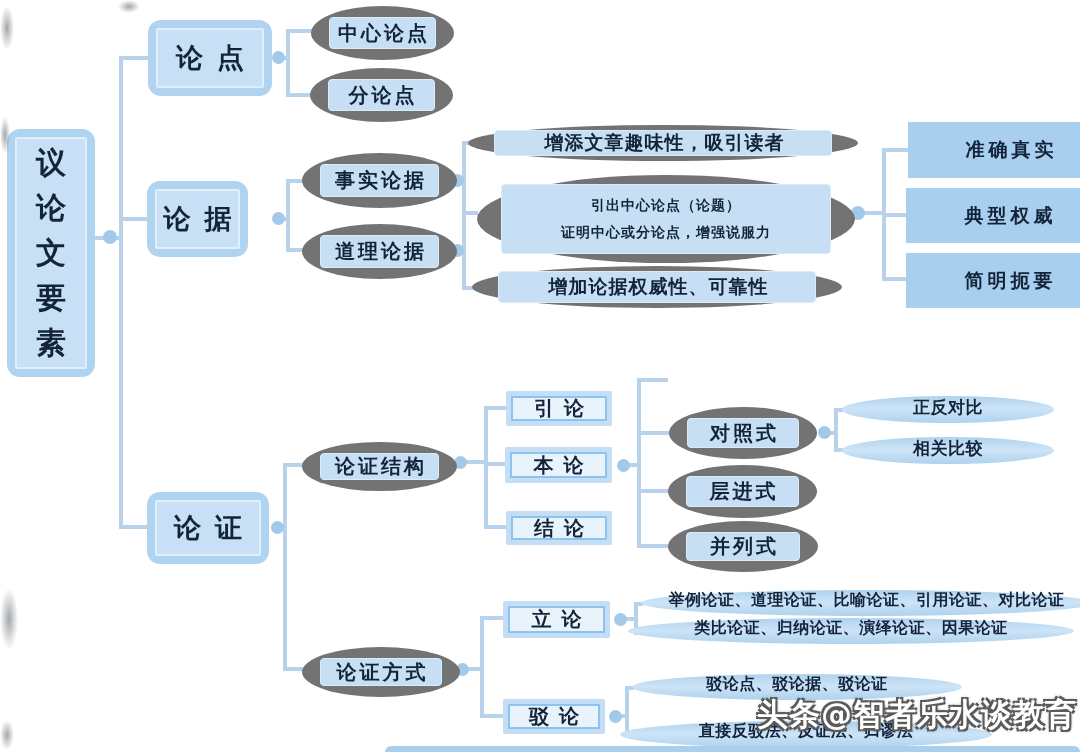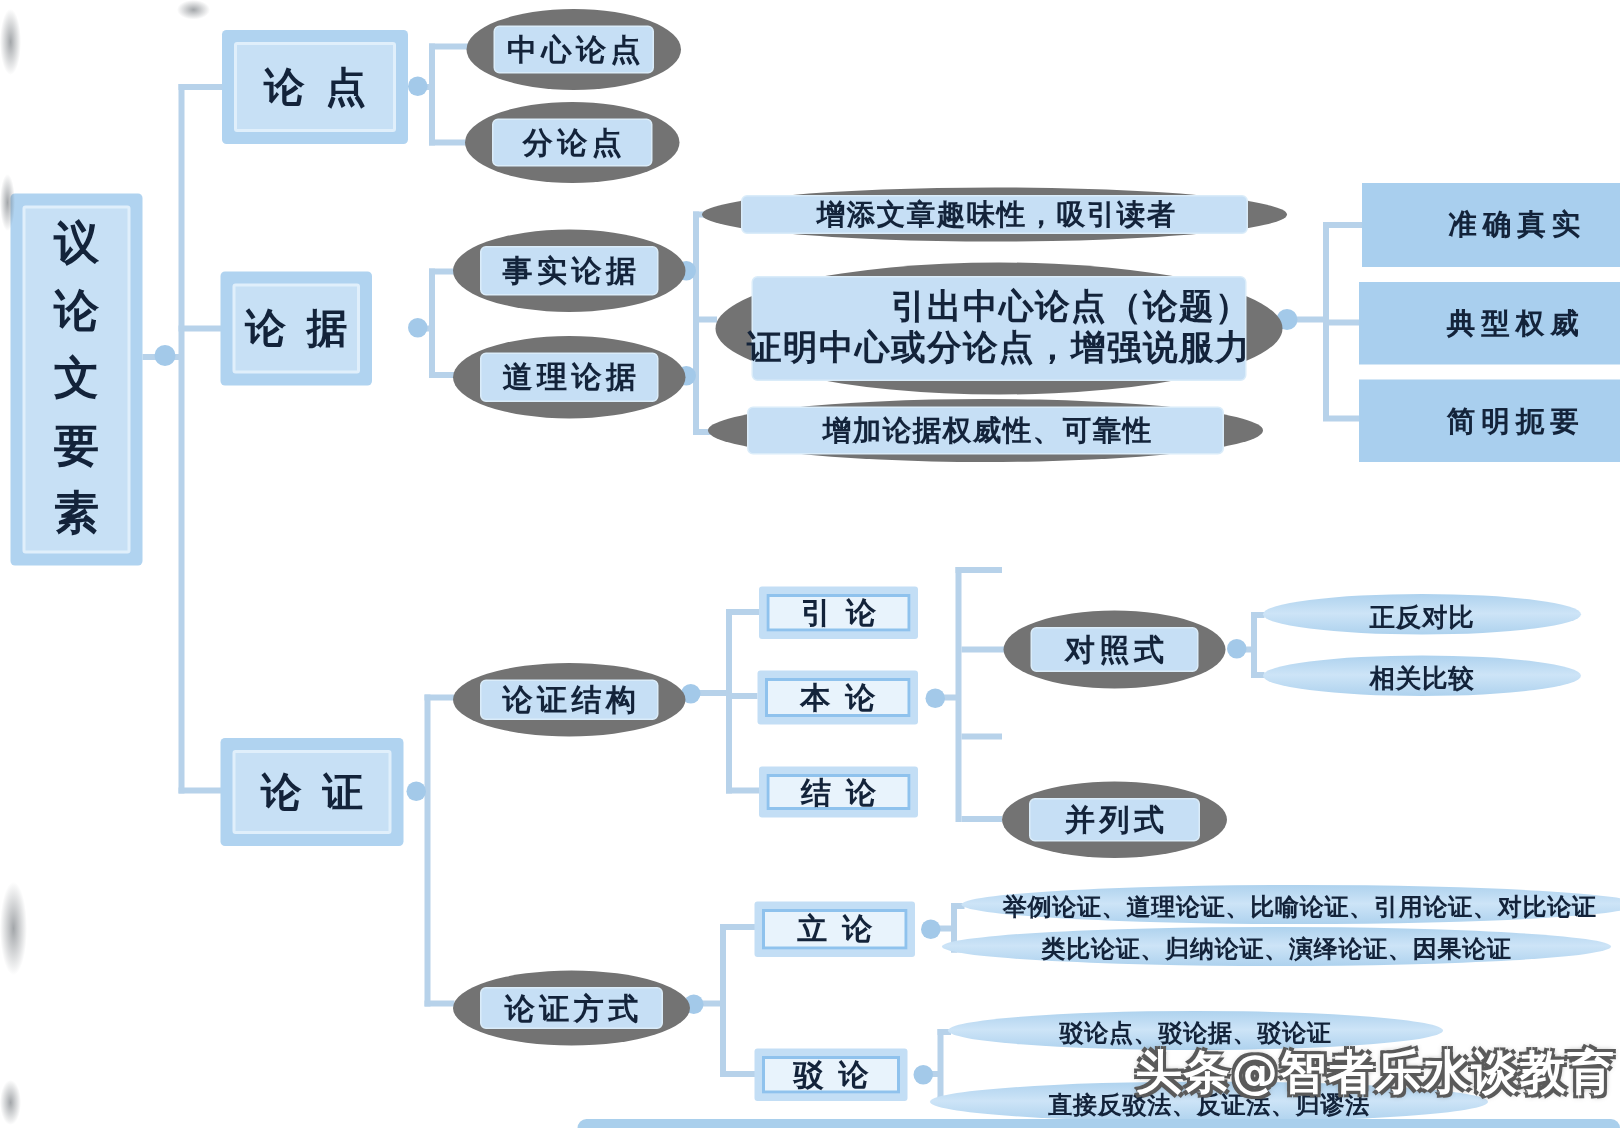--- a/index.html
+++ b/index.html
@@ -5,49 +5,49 @@
   *{margin:0;padding:0;box-sizing:border-box}
   html,body{background:#fff}
   #stage{
     position:relative;width:1080px;height:752px;background:#ffffff;
     overflow:hidden;font-family:"DejaVu Sans",sans-serif;
     font-weight:bold;color:#13233a;
   }
   .ln{position:absolute;background:#b7d2ea}
   .dot{position:absolute;width:13px;height:13px;border-radius:50%;background:#a3c9e9}
   
-  .rect-node{position:absolute;background:#b0d3f0;border-radius:3px;
+  .rect-node{position:absolute;background:#b0d3f0;border-radius:13px;
     display:flex;align-items:center;justify-content:center}
   .rect-node .frame{position:absolute;inset:8px;background:#c7e0f5;
     border:2px solid #e0effb;border-radius:2px}
   .rect-node .lbl{position:relative;font-size:27px;letter-spacing:14px;margin-right:-14px}
   .vlab{position:relative;display:flex;flex-direction:column;align-items:center;
     gap:15px;font-size:30px;line-height:1}
   
   .el{position:absolute;background:#737373;border-radius:50%;
     display:flex;align-items:center;justify-content:center}
   .el .frame{position:absolute;inset:11px 18px;background:#c6dff5;
     border:1px solid #daecf9;border-radius:4px}
   .el .lbl{position:relative;font-size:20px;letter-spacing:3px;margin-right:-3px}
   .bigel .frame{inset:5px 26px}
   .bigel .lbl{font-size:19px;letter-spacing:1px}
   .el2 .frame{inset:9px 24px}
-  .el2 .lines{position:relative;font-size:23px;line-height:27px;text-align:right;letter-spacing:1px}
+  .el2 .lines{position:relative;font-size:14px;line-height:27px;text-align:center;letter-spacing:1px}
   
   .sbox{position:absolute;background:#c3def5;padding:5px;display:flex;border-radius:2px}
   .sbox .in{flex:1;background:#e8f3fc;border:2px solid #8fc2ed;
     display:flex;align-items:center;justify-content:center}
   .sbox .lbl{font-size:20px;letter-spacing:10px;margin-right:-10px}
   
   .flat{position:absolute;background:#a9cfee;display:flex;align-items:center;
     justify-content:center;font-size:19px;letter-spacing:4px}
   
   .thin{position:absolute;border-radius:50%;
     background:linear-gradient(180deg,#aed2ee 0%,#cde4f7 48%,#aed2ee 100%);
-    display:flex;align-items:flex-end;justify-content:center;font-size:16px;letter-spacing:.5px}
+    display:flex;align-items:flex-start;justify-content:center;font-size:16px;letter-spacing:.5px}
   .sliver{position:absolute;background:#a9cfec;border-radius:8px 8px 0 0}
   .smudge{position:absolute;border-radius:50%;
     background:radial-gradient(closest-side,rgba(88,94,100,.55),rgba(88,94,100,0))}
   .watermark{position:absolute;font-size:31px;letter-spacing:1px;color:#fff;
     text-shadow:-2px -2px 0 #5a5a5a,2px -2px 0 #5a5a5a,-2px 2px 0 #5a5a5a,2px 2px 0 #5a5a5a,0 0 4px #4a4a4a;
     white-space:nowrap}
 </style>
 </head>
 <body>
 
@@ -220,20 +220,24 @@
   <div class="sbox" style="left:506px;top:511px;width:106px;height:34px">
     <div class="in">
       <span class="lbl">结论</span>
     </div>
   </div>
 
   <div class="el" style="left:669px;top:407px;width:148px;height:52px">
     <div class="frame"></div>
     <span class="lbl">对照式</span>
   </div>
+  <div class="el" style="left:668px;top:465px;width:149px;height:53px">
+    <div class="frame"></div>
+    <span class="lbl">层进式</span>
+  </div>
   <div class="el" style="left:668px;top:521px;width:150px;height:51px">
     <div class="frame"></div>
     <span class="lbl">并列式</span>
   </div>
 
   <div class="thin" style="left:842px;top:396px;width:212px;height:27px;font-size:17px">
     <span>正反对比</span>
   </div>
   <div class="thin" style="left:842px;top:437px;width:212px;height:27px;font-size:17px">
     <span>相关比较</span>

